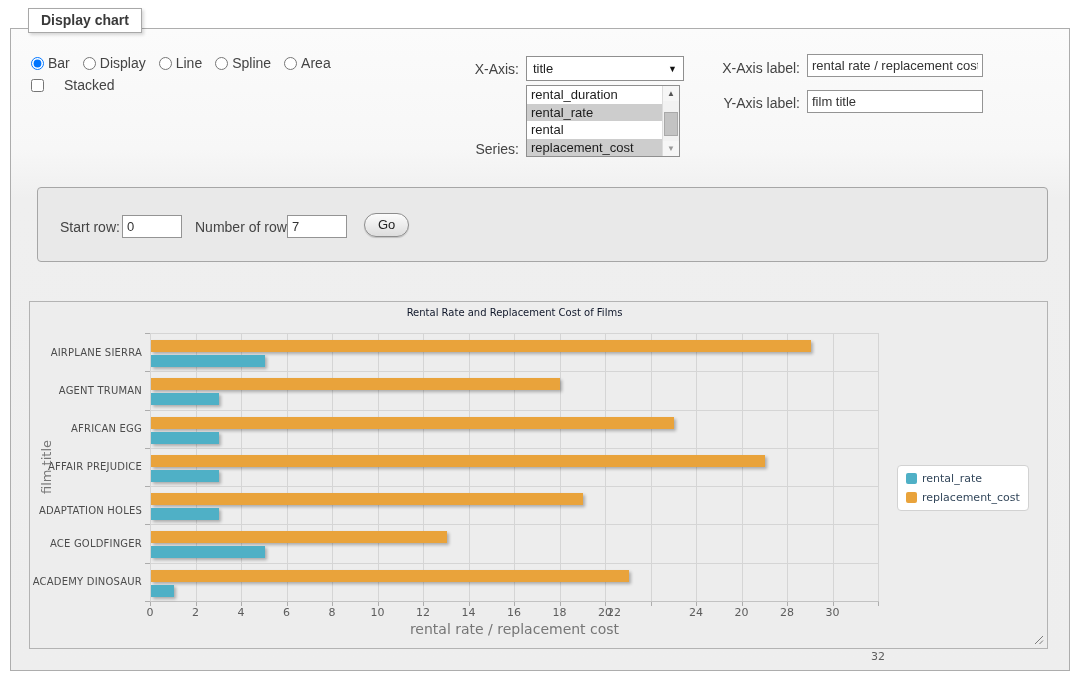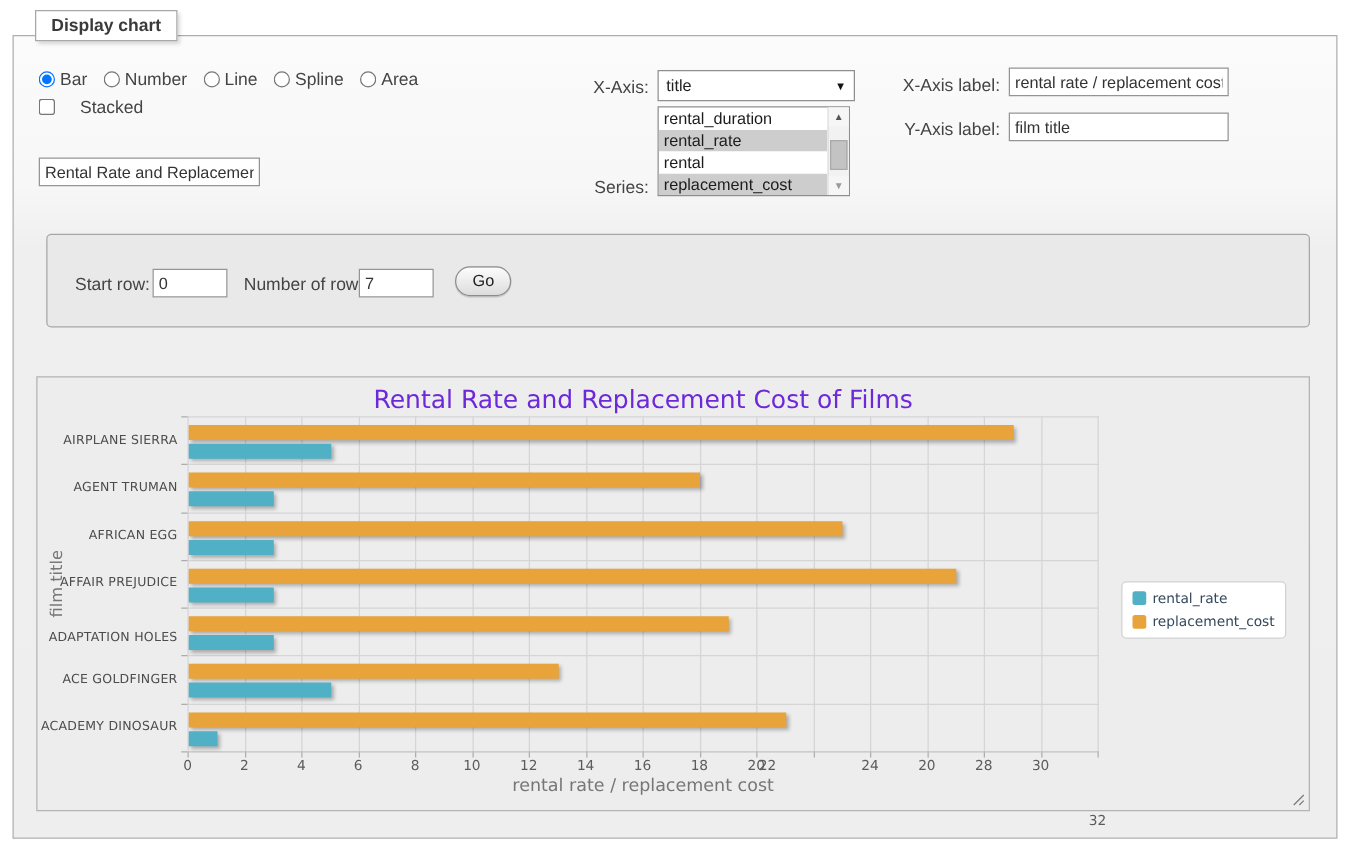--- a/index.html
+++ b/index.html
@@ -45,22 +45,22 @@
 
   .rows-panel { position:absolute; left:26px; top:158px; width:1011px; height:75px; background:#e9e9e9;
     border:1px solid #a6a6a6; border-radius:4px; }
   .go-btn { position:absolute; left:326px; top:25px; padding:3px 13px 4px 13px; font-size:13px; color:#222;
     background:linear-gradient(#fcfcfc,#dddddd); border:1px solid #8d8d8d; border-radius:12px;
     box-shadow:0 1px 1px rgba(0,0,0,0.18); font-family:"Liberation Sans", sans-serif; cursor:pointer; }
 
   
   .chart-panel { position:absolute; left:18px; top:272px; width:1019px; height:348px; background:#ededed;
     border:1px solid #b3b3b3; font-family:"DejaVu Sans", sans-serif; }
-  .chart-title { position:absolute; left:120px; top:5px; width:729px; text-align:center; font-size:20px;
-    color:#6d28d9; }
+  .chart-title { position:absolute; left:120px; top:5px; width:729px; text-align:center; font-size:10px;
+    color:#0f172a; }
   .gridline-v { position:absolute; width:1px; background:#d5d5d5; }
   .gridline-h { position:absolute; height:1px; background:#d5d5d5; }
   .axis-line { position:absolute; height:1px; background:#c2c2c2; }
   .tick { position:absolute; background:#adadad; }
   .bar { position:absolute; box-shadow:2px 2px 3px rgba(0,0,0,0.28); }
   .cat-label { position:absolute; left:6px; width:106px; display:flex; align-items:center;
     justify-content:flex-end; font-size:10px; color:#4c4c4c; letter-spacing:0.2px; white-space:nowrap; }
   .xtick-label { position:absolute; top:304px; transform:translateX(-50%); font-size:11px; color:#5c5c5c; }
   .x-title { position:absolute; left:120px; top:319px; width:729px; text-align:center; font-size:14px; color:#767676; }
   .y-title { position:absolute; left:16px; top:165px; transform:translate(-50%,-50%) rotate(270deg);
@@ -78,42 +78,41 @@
   <div class="fieldset">
     <div class="legendbox">Display chart</div>
 
     <div class="radio-row" id="chart-type-row">
         <label class="radio-item">
           <input type="radio" name="ctype" checked="" style="">
           <span>Bar</span>
         </label>
         <label class="radio-item">
           <input type="radio" name="ctype" style="">
-          <span>Number</span>
+          <span>Display</span>
         </label>
         <label class="radio-item">
           <input type="radio" name="ctype" style="">
           <span>Line</span>
         </label>
         <label class="radio-item">
           <input type="radio" name="ctype" style="">
           <span>Spline</span>
         </label>
         <label class="radio-item">
           <input type="radio" name="ctype" style="">
           <span>Area</span>
         </label>
       </div>
 
     <label class="stacked-row">
       <input type="checkbox" style="">
       <span>Stacked</span>
     </label>
 
-    <input type="text" style="position: absolute; left: 20px; top: 97px; width: 177px; height: 23px;" value="Rental Rate and Replacemer">
 
     <span class="ui-label right-align" style="left:380px; top:32px; width:128px;">X-Axis:</span>
     <div class="fake-select">
       <span>title</span>
       <span class="arrow">▼</span>
     </div>
 
     <span class="ui-label right-align" style="left:380px; top:112px; width:128px;">Series:</span>
     <div class="series-list">
       <div class="series-opts" id="series-options">

